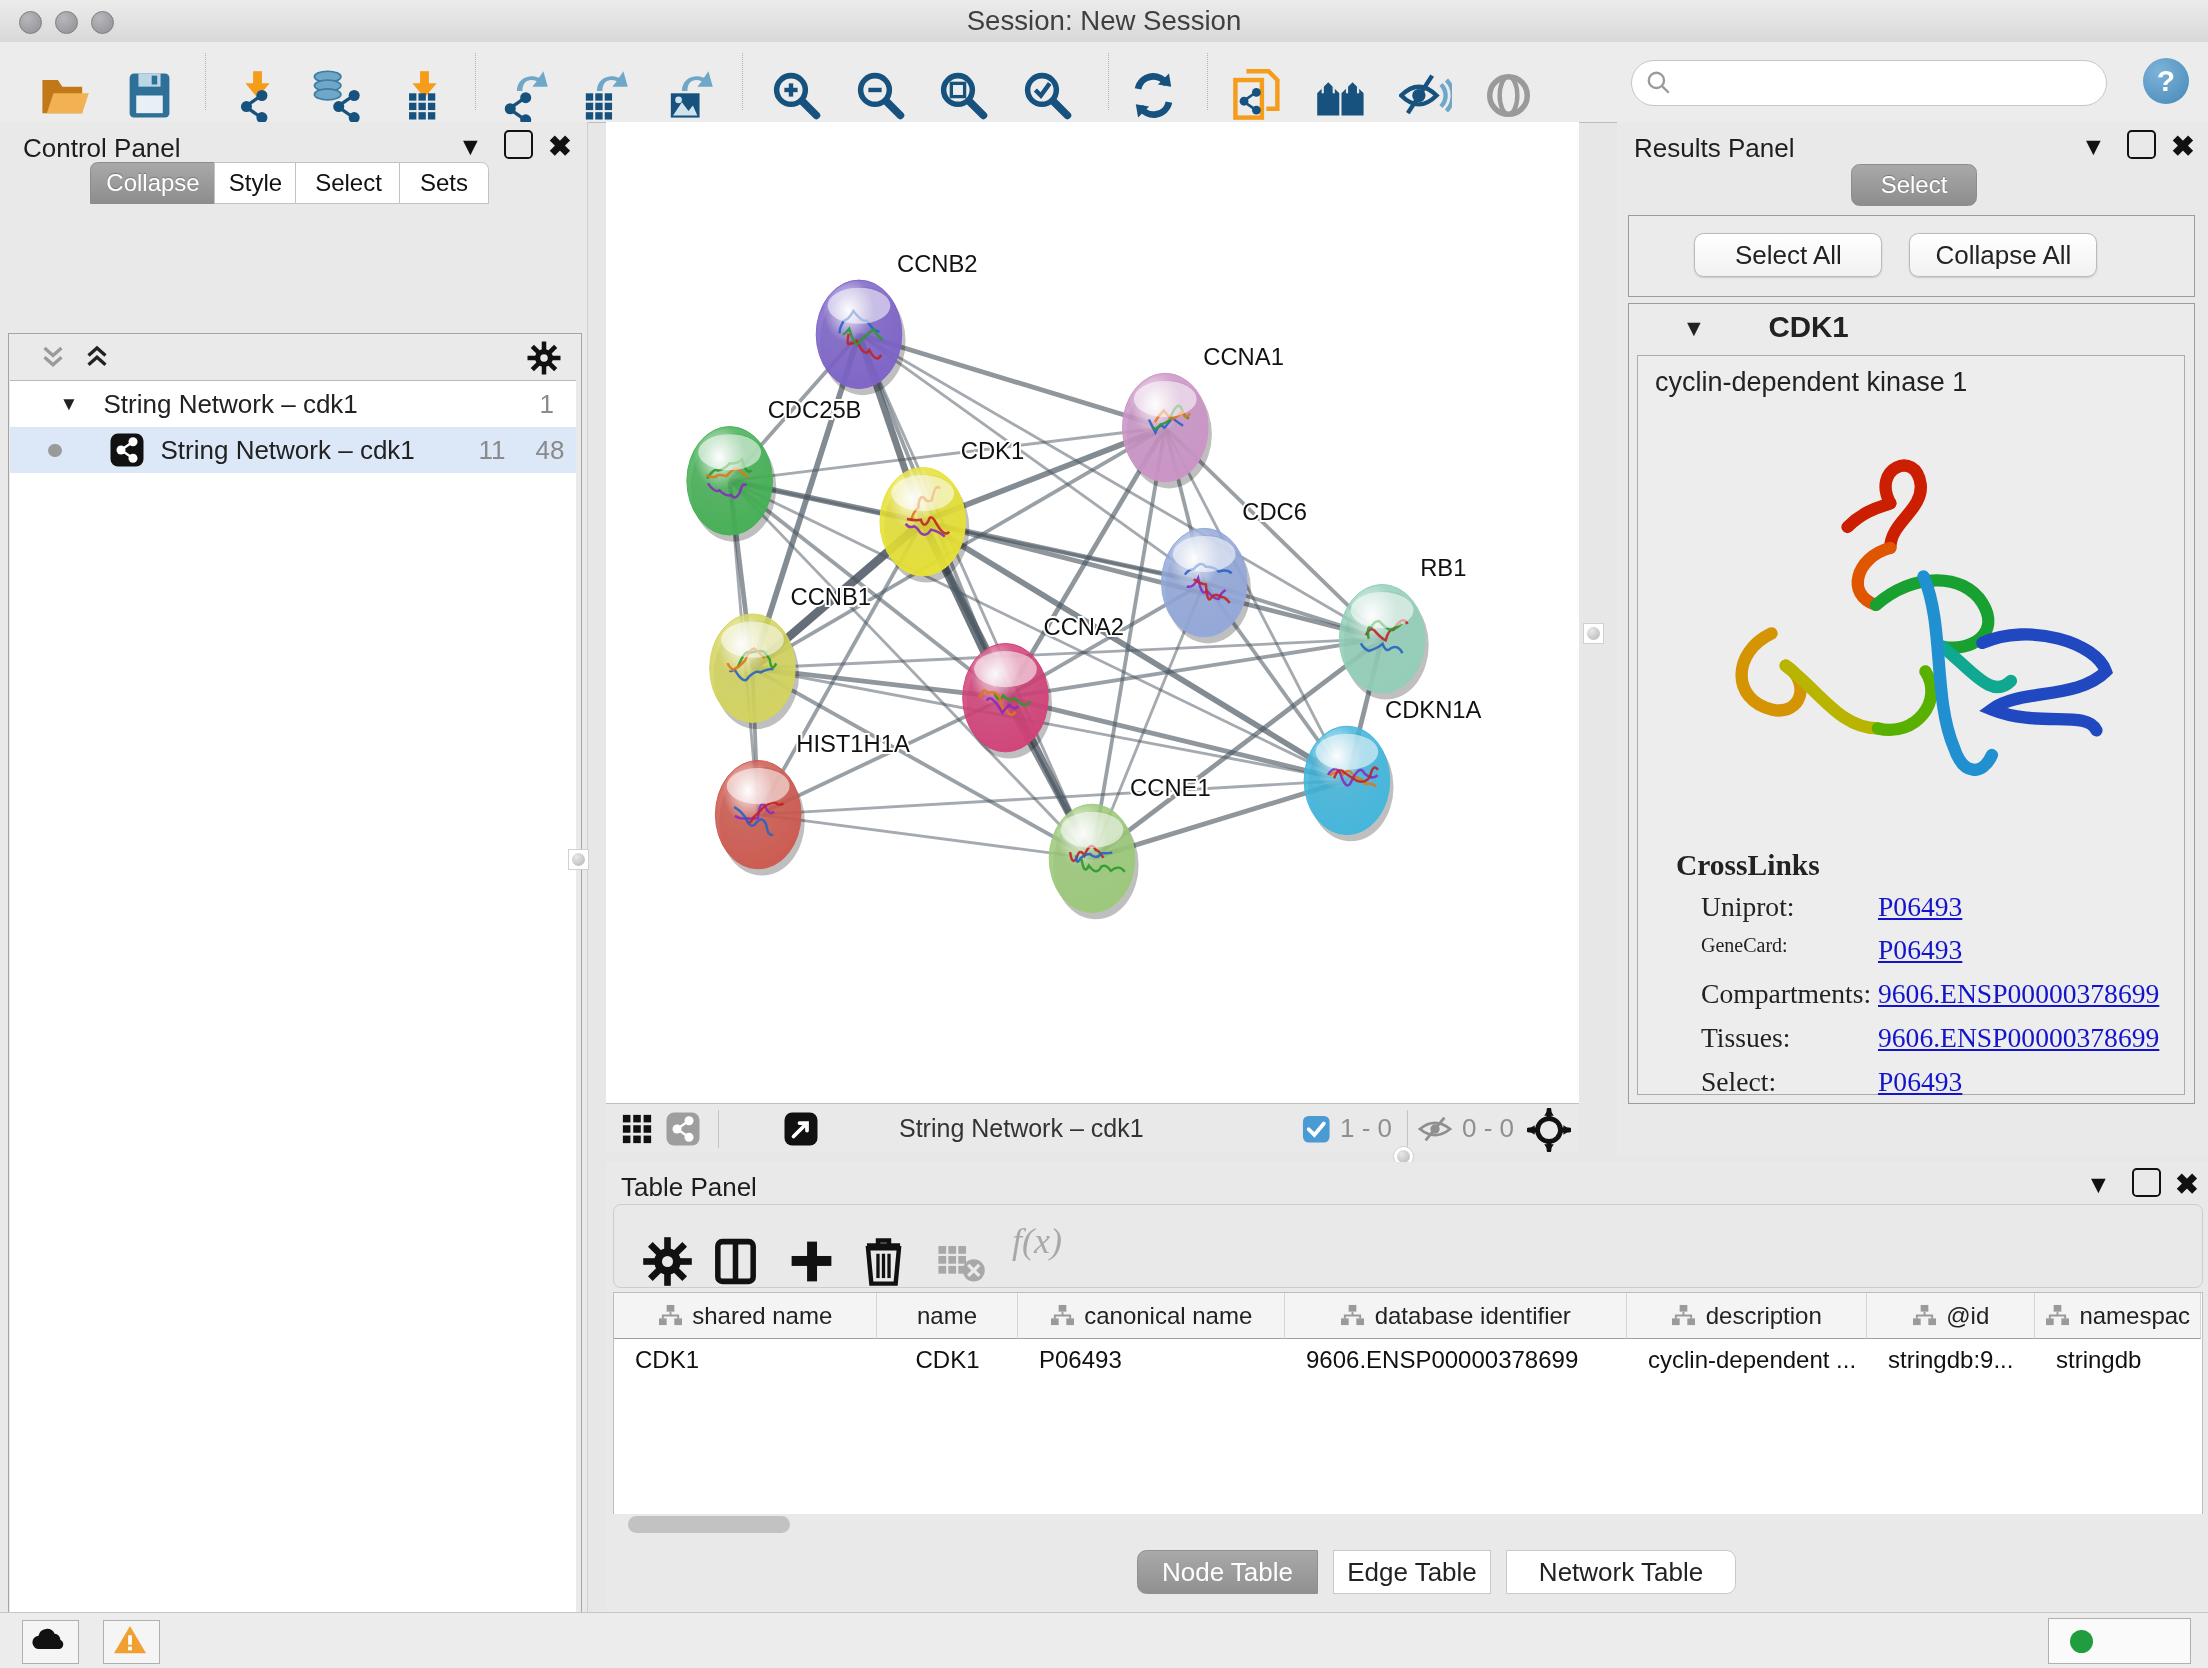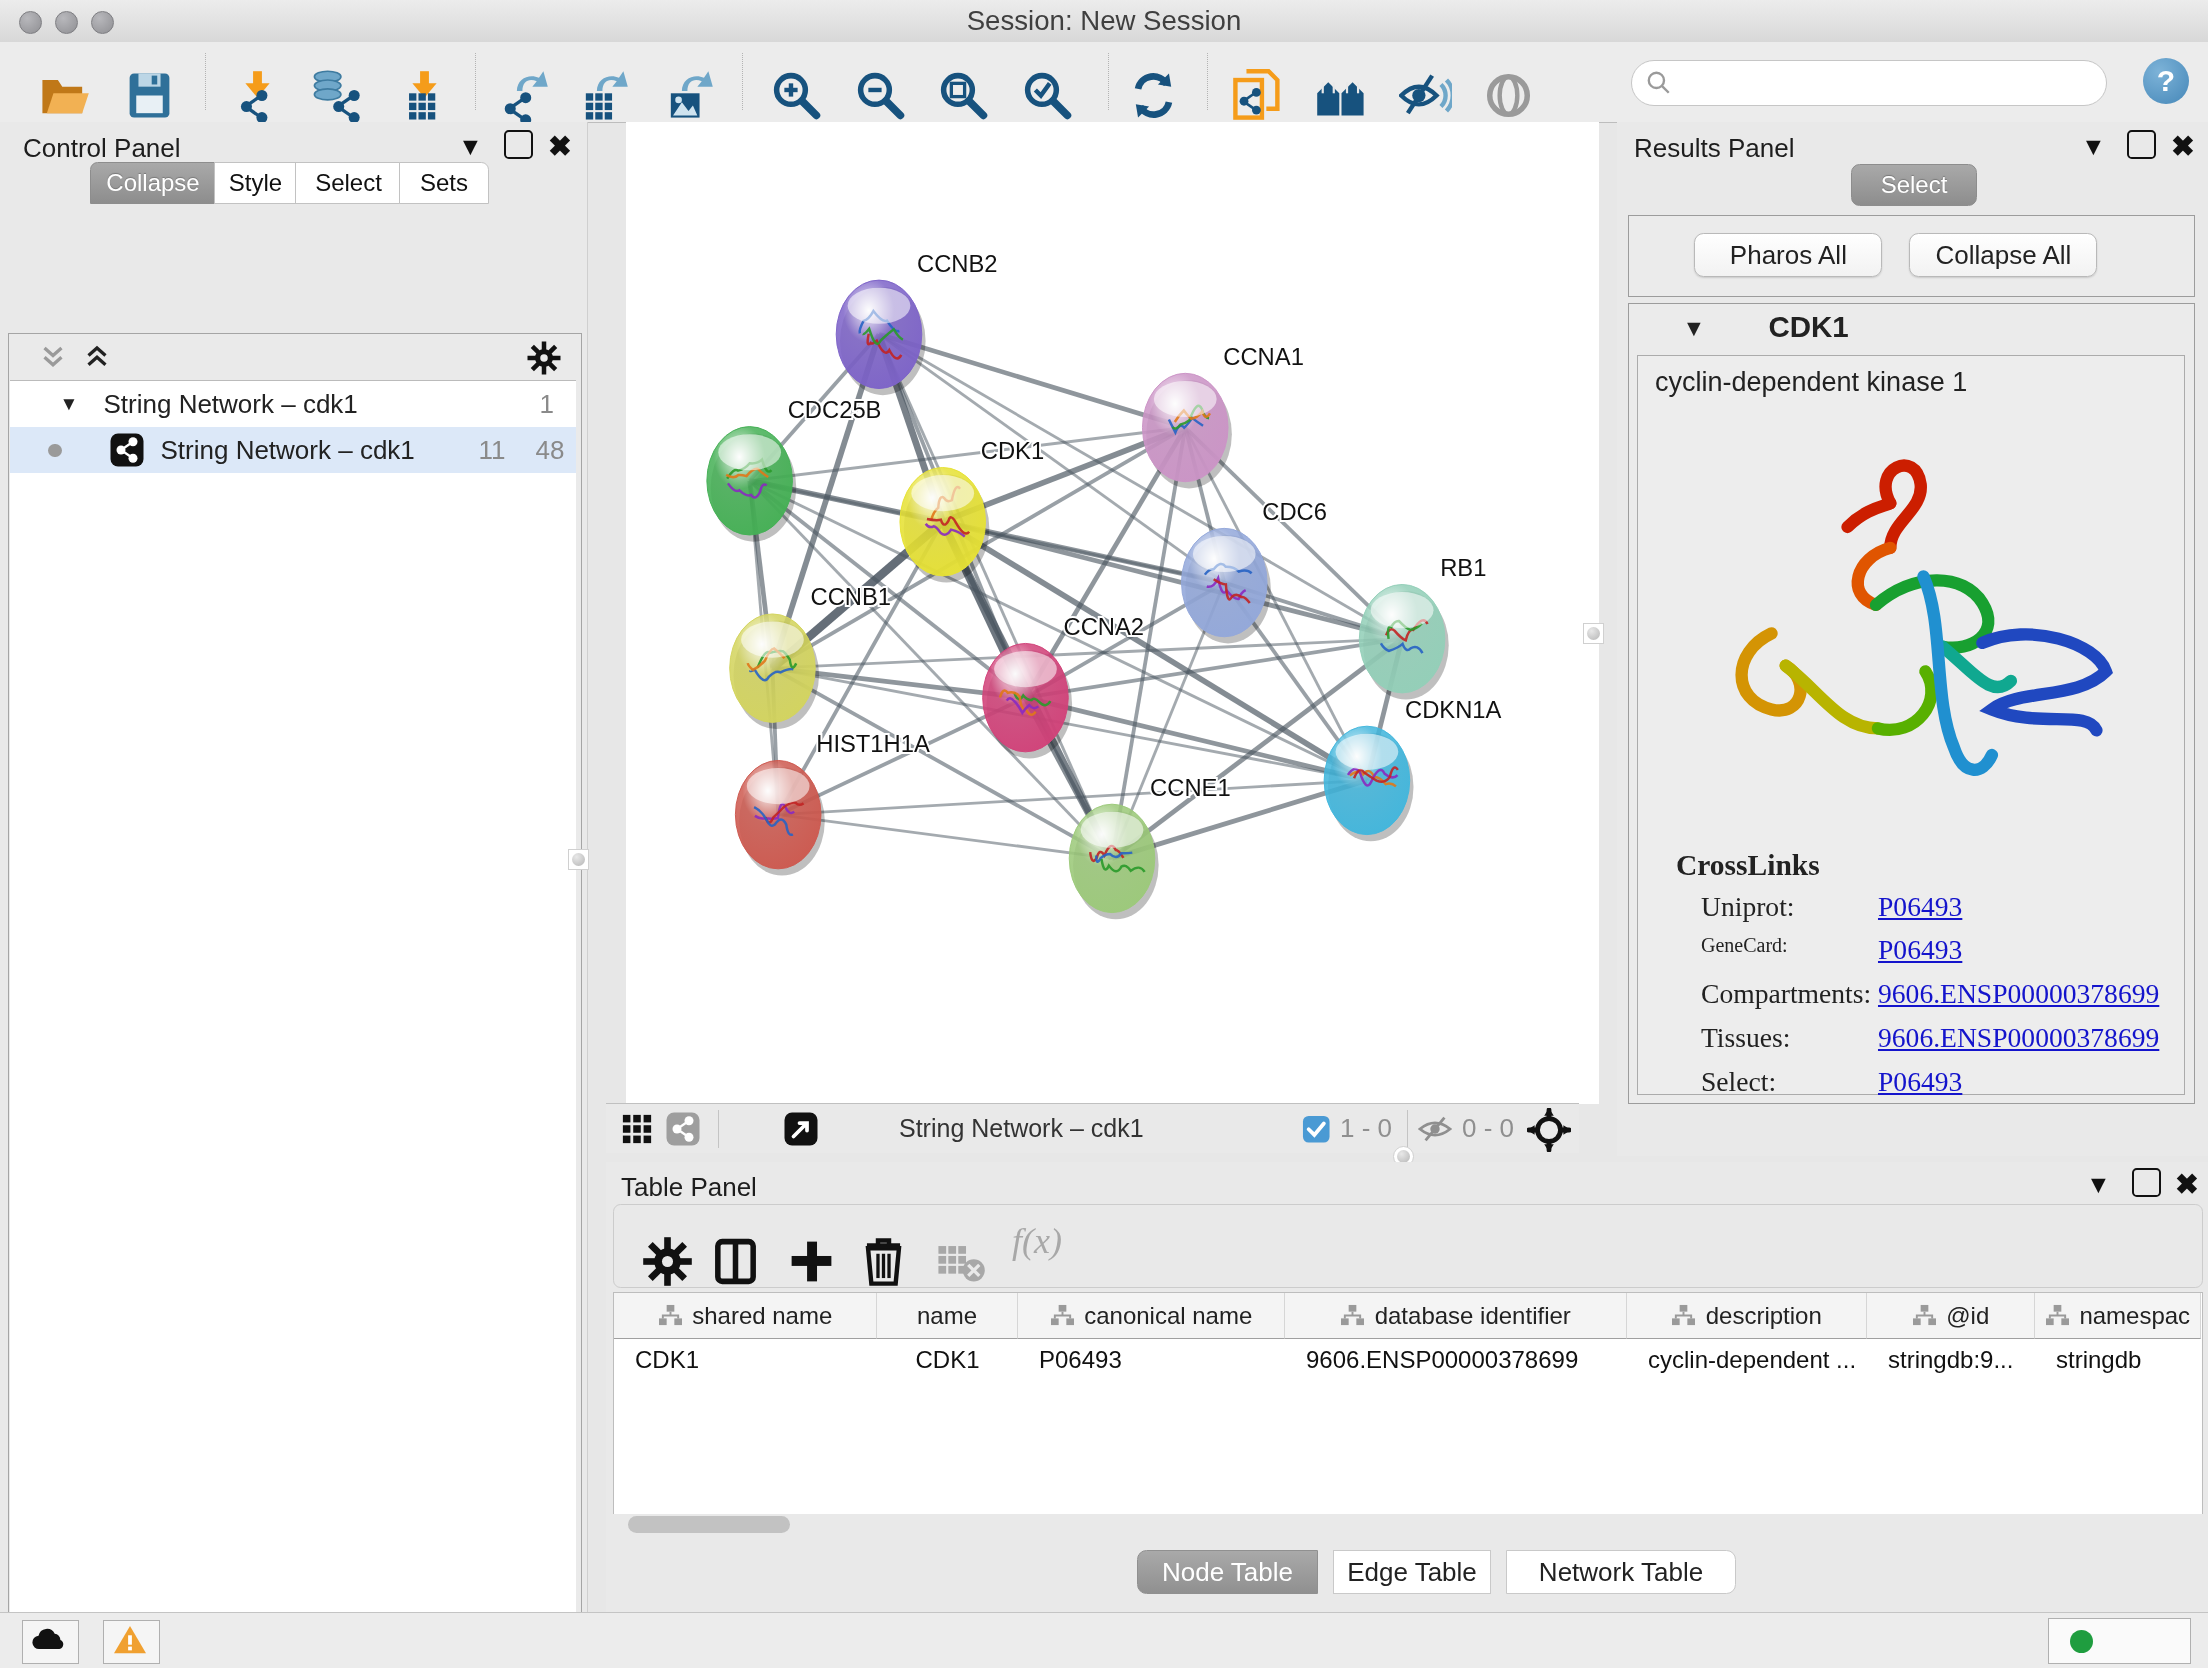--- a/index.html
+++ b/index.html
@@ -28,21 +28,21 @@
   .tab.active{background:linear-gradient(#a9a9a9,#8d8d8d);color:#fff;border-color:#8d8d8d;
        text-shadow:0 -1px 1px #777;}
   
   .cp-box{left:7.6px;top:211px;width:572px;height:1366px;border:1.9px solid #a5a5a5;background:#eaeaea;}
   .cp-status{left:0;top:0;width:100%;height:46px;font-size:25px;color:#222;}
   .cp-tree{left:1.9px;top:46px;width:566px;height:1316px;background:#fff;border-top:1px solid #bbb;}
   .treerow{width:100%;height:46px;font-size:26px;line-height:46px;white-space:nowrap;}
   .treerow.selected{background:#dce8f8;}
   .treecount{color:#8a8a8a;}
   
-  .netcanvas{left:626px;top:122px;width:973px;height:982px;background:#fff;}
+  .netcanvas{left:606px;top:122px;width:973px;height:982px;background:#fff;}
   .netbar{left:606px;top:1103px;width:973px;height:49px;background:#e9e9e9;border-top:1px solid #c0c0c0;}
   .netbar .txt{font-size:25px;color:#333;line-height:49px;}
   .netbar .cnt{font-size:26px;color:#8f8f8f;line-height:49px;}
   .vdiv{top:5.7px;width:0;height:38px;border-left:1px solid #c4c4c4;}
   
   .rp{left:1617px;top:122px;width:592px;height:1034px;background:#e9e9e9;}
   .rp-innerbox{border:1.9px solid #9c9c9c;background:#ebebeb;}
   .btn{background:linear-gradient(#ffffff,#f2f2f2);border:1px solid #b9b9b9;border-radius:9.5px;
        font-size:26px;text-align:center;box-shadow:0 1px 1.9px rgba(0,0,0,.15);}
   .cdk-inner{border:1px solid #ababab;background:#ededed;}
@@ -624,21 +624,21 @@
 
 <div class="abs rp">
   <div class="abs paneltitle" style="left:17px;top:11.4px">Results Panel</div>
   <div class="abs panelctl glyphbtn" style="left:464px;top:9.5px">▼</div>
   <div class="abs sqbtn glyphbtn" style="left:510px;top:7.6px"></div>
   <div class="abs panelctl glyphbtn" style="left:554px;top:7.6px;font-size:28.5px;font-weight:bold">✖</div>
 
   <div class="abs tab active" style="left:234px;top:42px;width:124px;border-radius:8.6px">Select</div>
 
   <div class="abs rp-innerbox" style="left:11.4px;top:93px;width:565px;height:80px">
-    <div class="abs btn" style="left:65px;top:17px;width:186px;height:42px;line-height:42px">Pharos All</div>
+    <div class="abs btn" style="left:65px;top:17px;width:186px;height:42px;line-height:42px">Select All</div>
     <div class="abs btn" style="left:280px;top:17px;width:186px;height:42px;line-height:42px">Collapse All</div>
   </div>
 
   <div class="abs rp-innerbox" style="left:11.4px;top:181px;width:565px;height:799px">
     <div class="abs glyphbtn" style="left:53px;top:11.4px;font-size:23px">▼</div>
     <div class="abs" style="left:139px;top:5.7px;font-size:29.5px;font-weight:bold">CDK1</div>
     <div class="abs cdk-inner" style="left:7.6px;top:51px;width:546px;height:738px">
       <div class="abs" style="left:17px;top:11.4px;font-size:27px">cyclin-dependent kinase 1</div>
       <svg class="abs" style="left:57px;top:57px" width="438" height="418" viewBox="0 0 460 440">
         <g fill="none" stroke-linecap="round" stroke-width="13">

